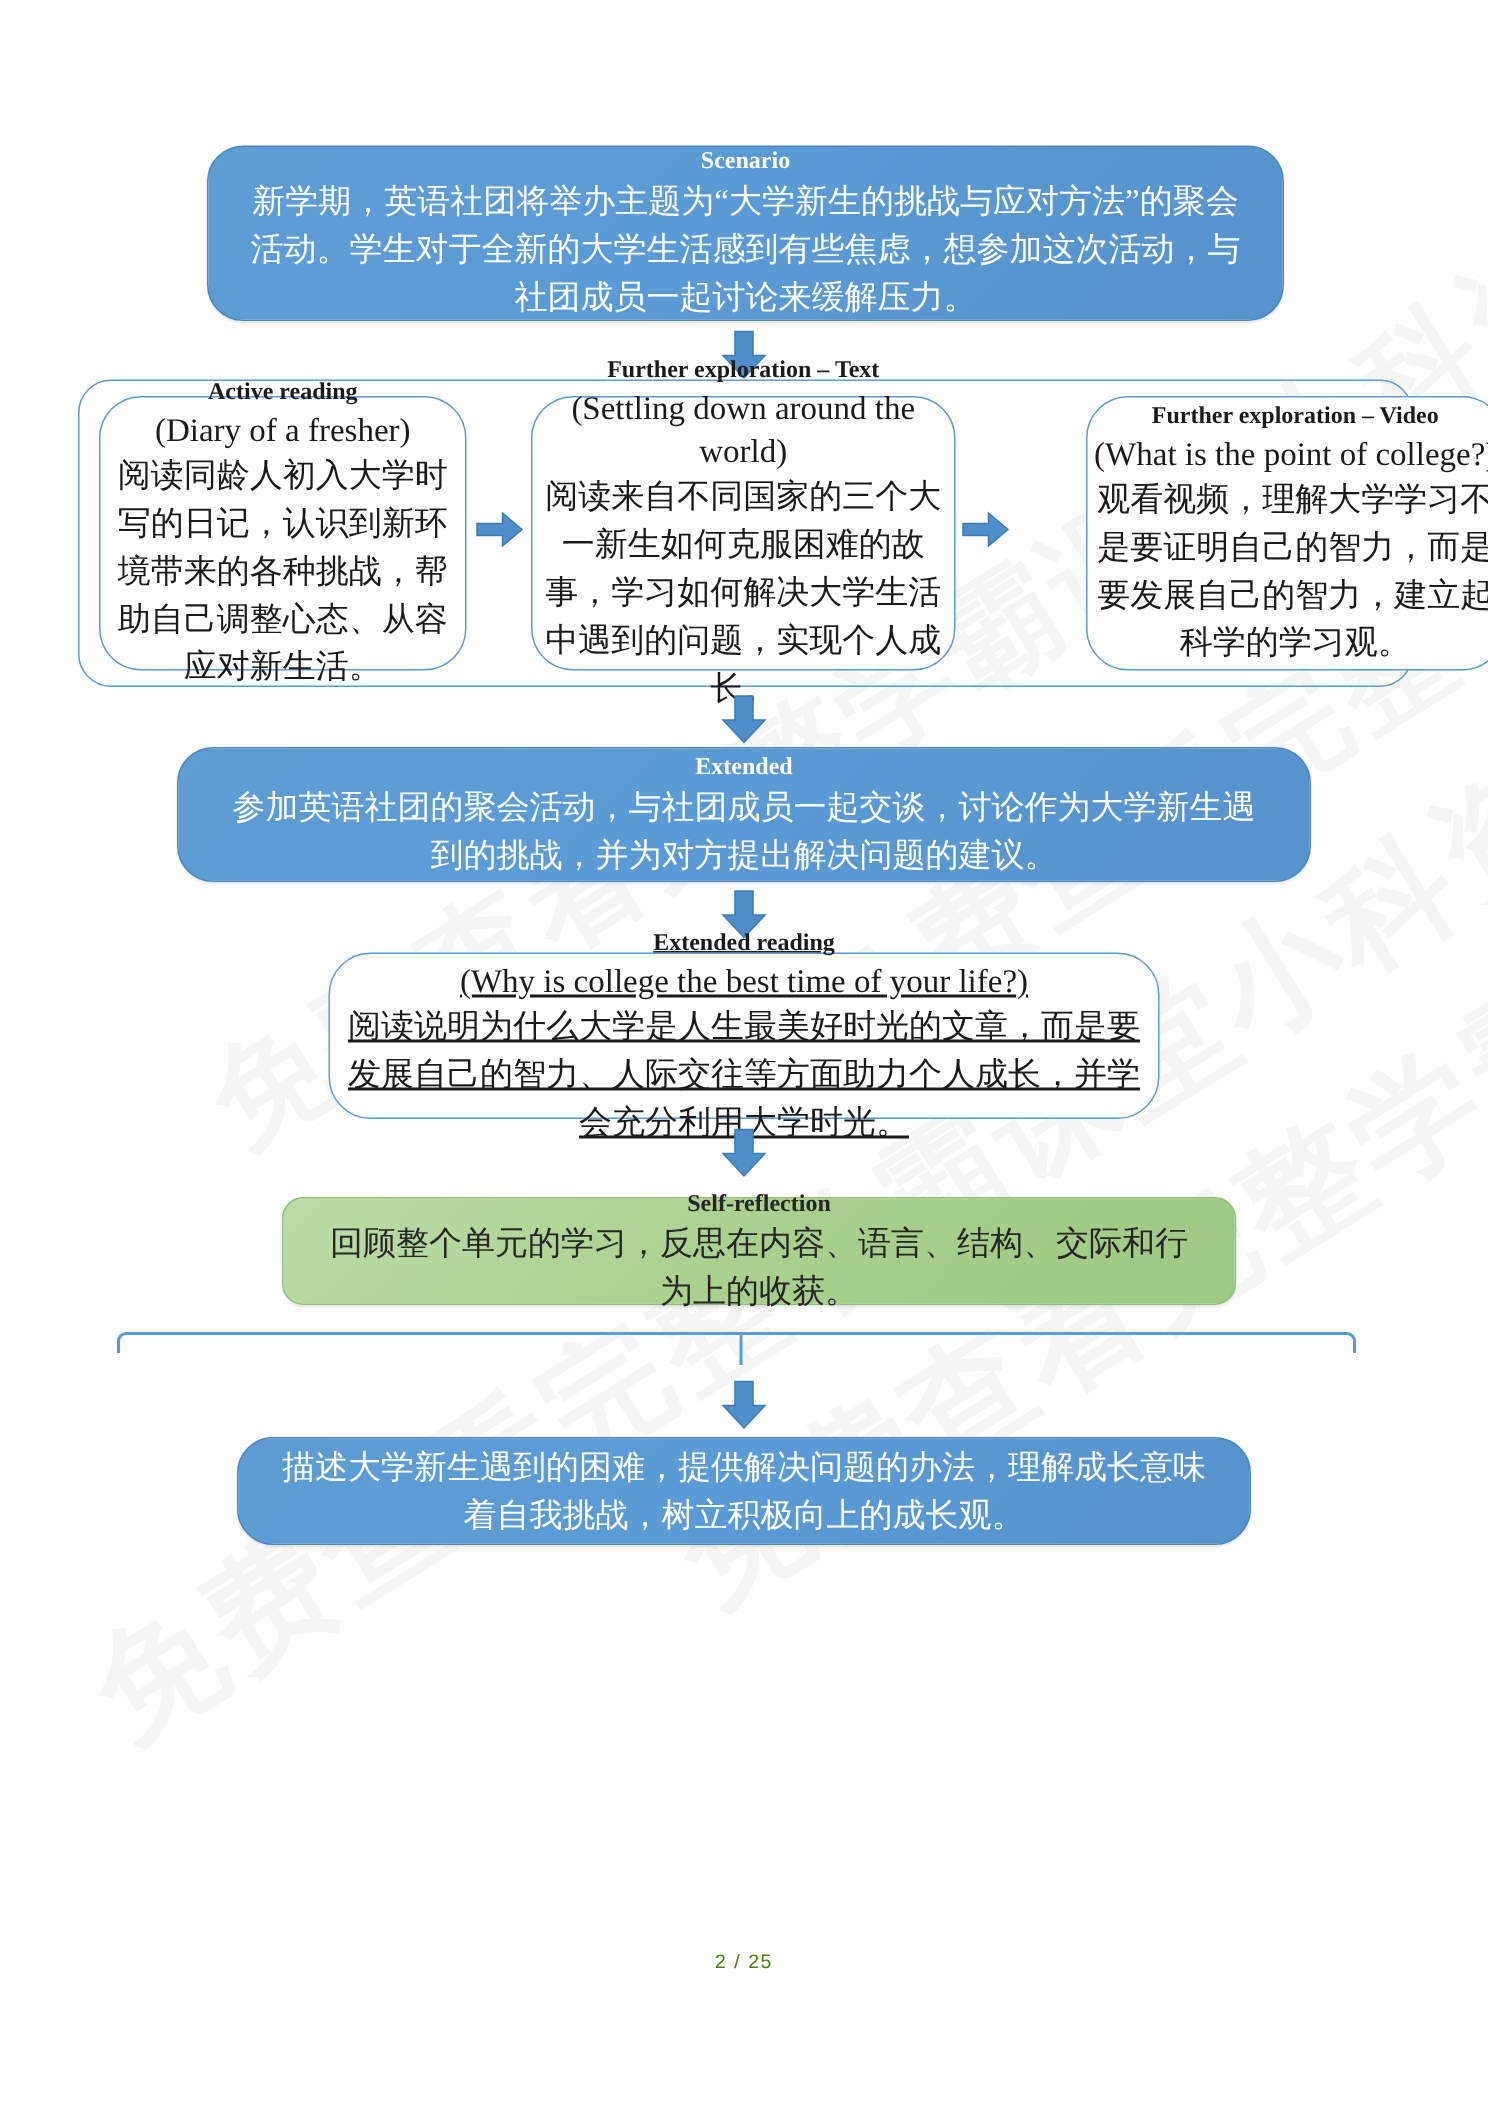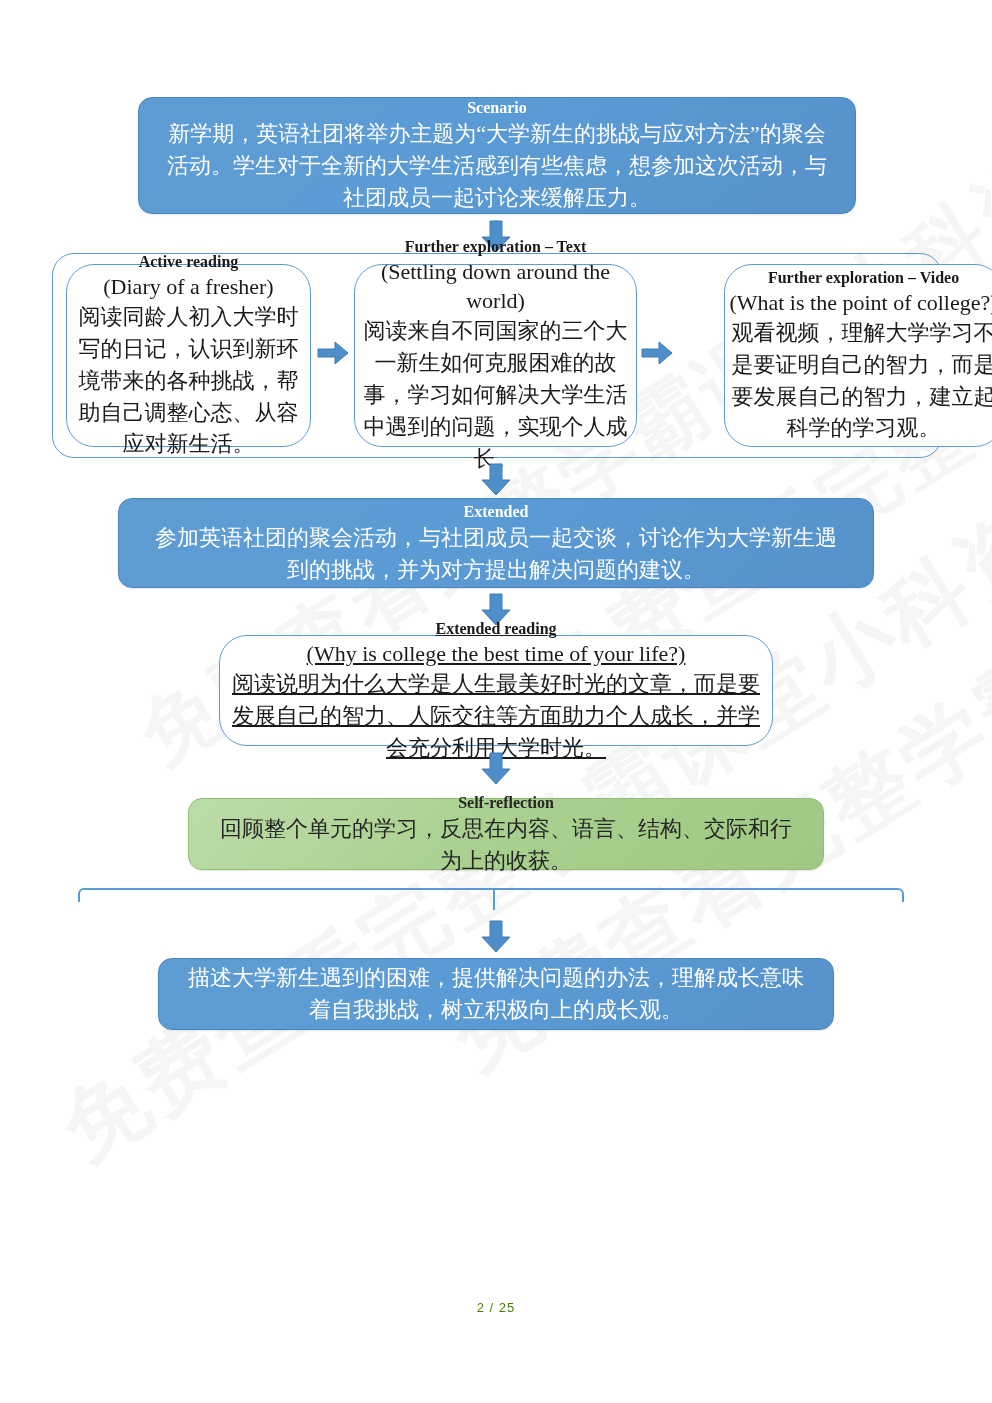--- a/index.html
+++ b/index.html
@@ -68,21 +68,21 @@
   }
   .node .body {
     font-size: 22px;
     line-height: 1.45;
   }
 
   
   .blue-box {
     background: linear-gradient(135deg, #5E9CD3 0%, #5B9BD5 45%, #5692CB 100%);
     border: 1px solid #4A86BD;
-    border-radius: 14px;
+    border-radius: 24px;
     color: #ffffff;
     padding: 12px 26px;
     box-shadow: 0 1px 2px rgba(0,0,0,0.10);
     align-items: center;
   }
   .blue-box .title { color: #ffffff; }
   .blue-box .body  { color: #ffffff; }
 
   
   .green-box {

